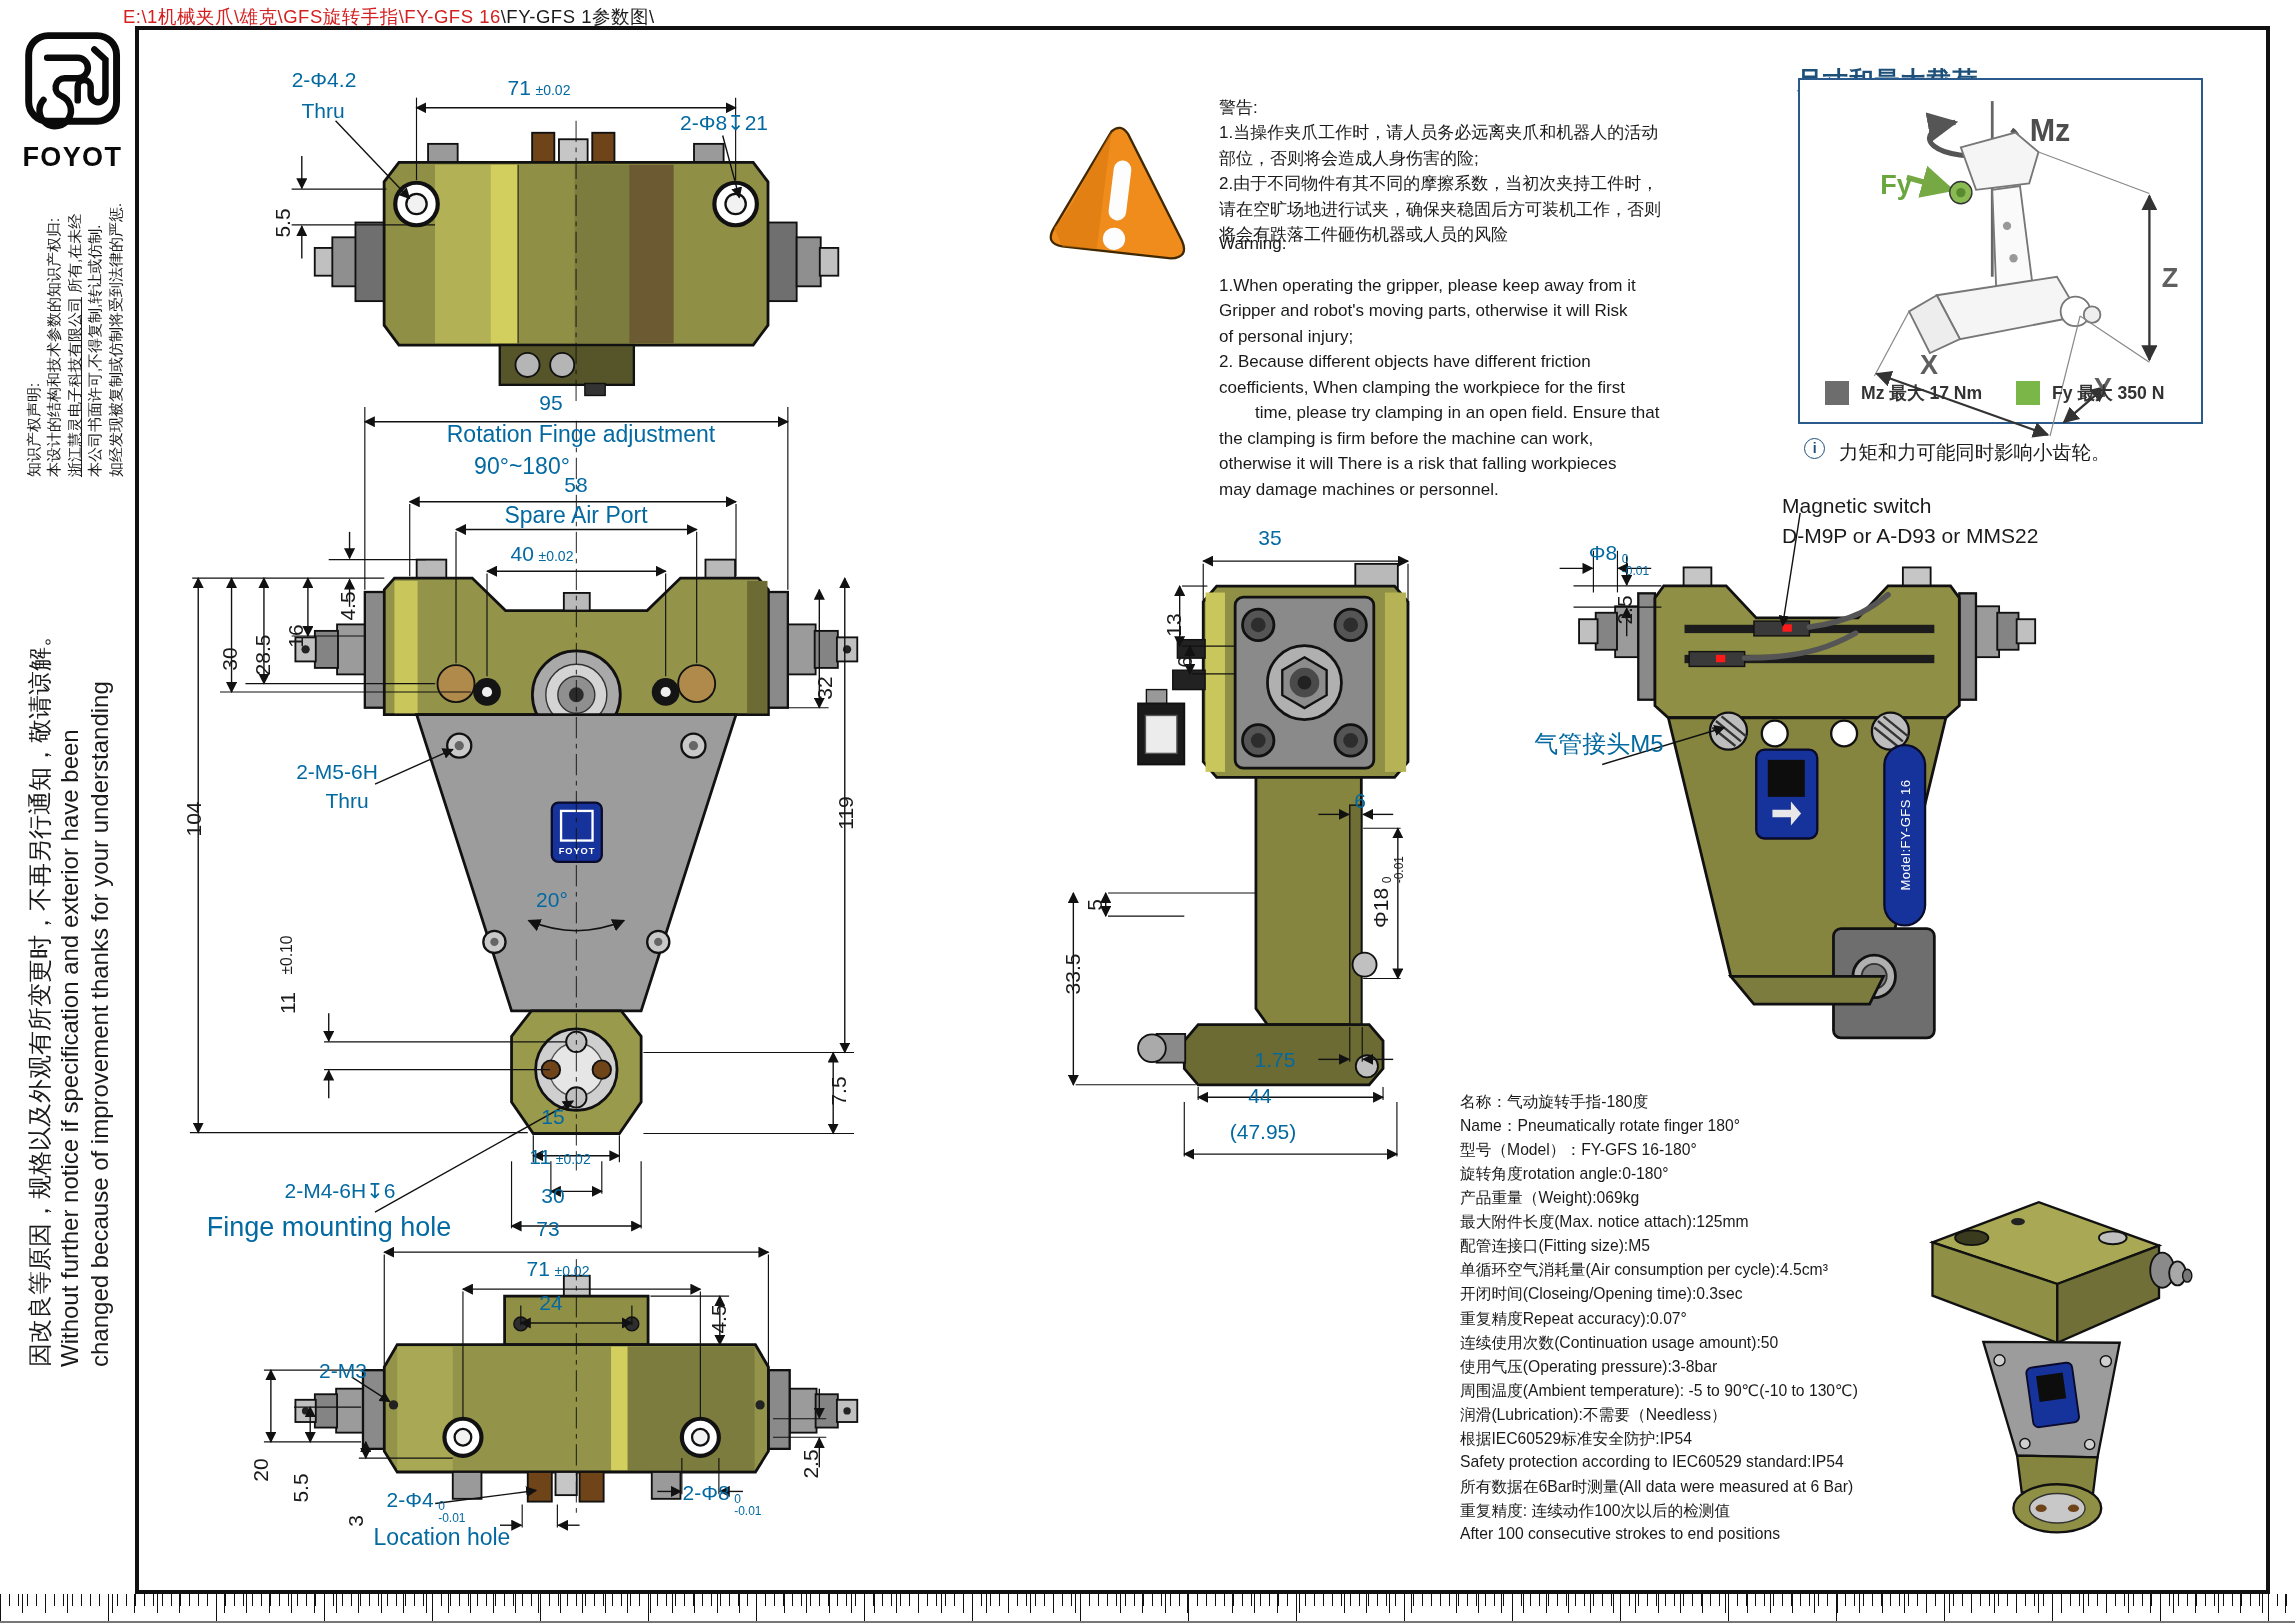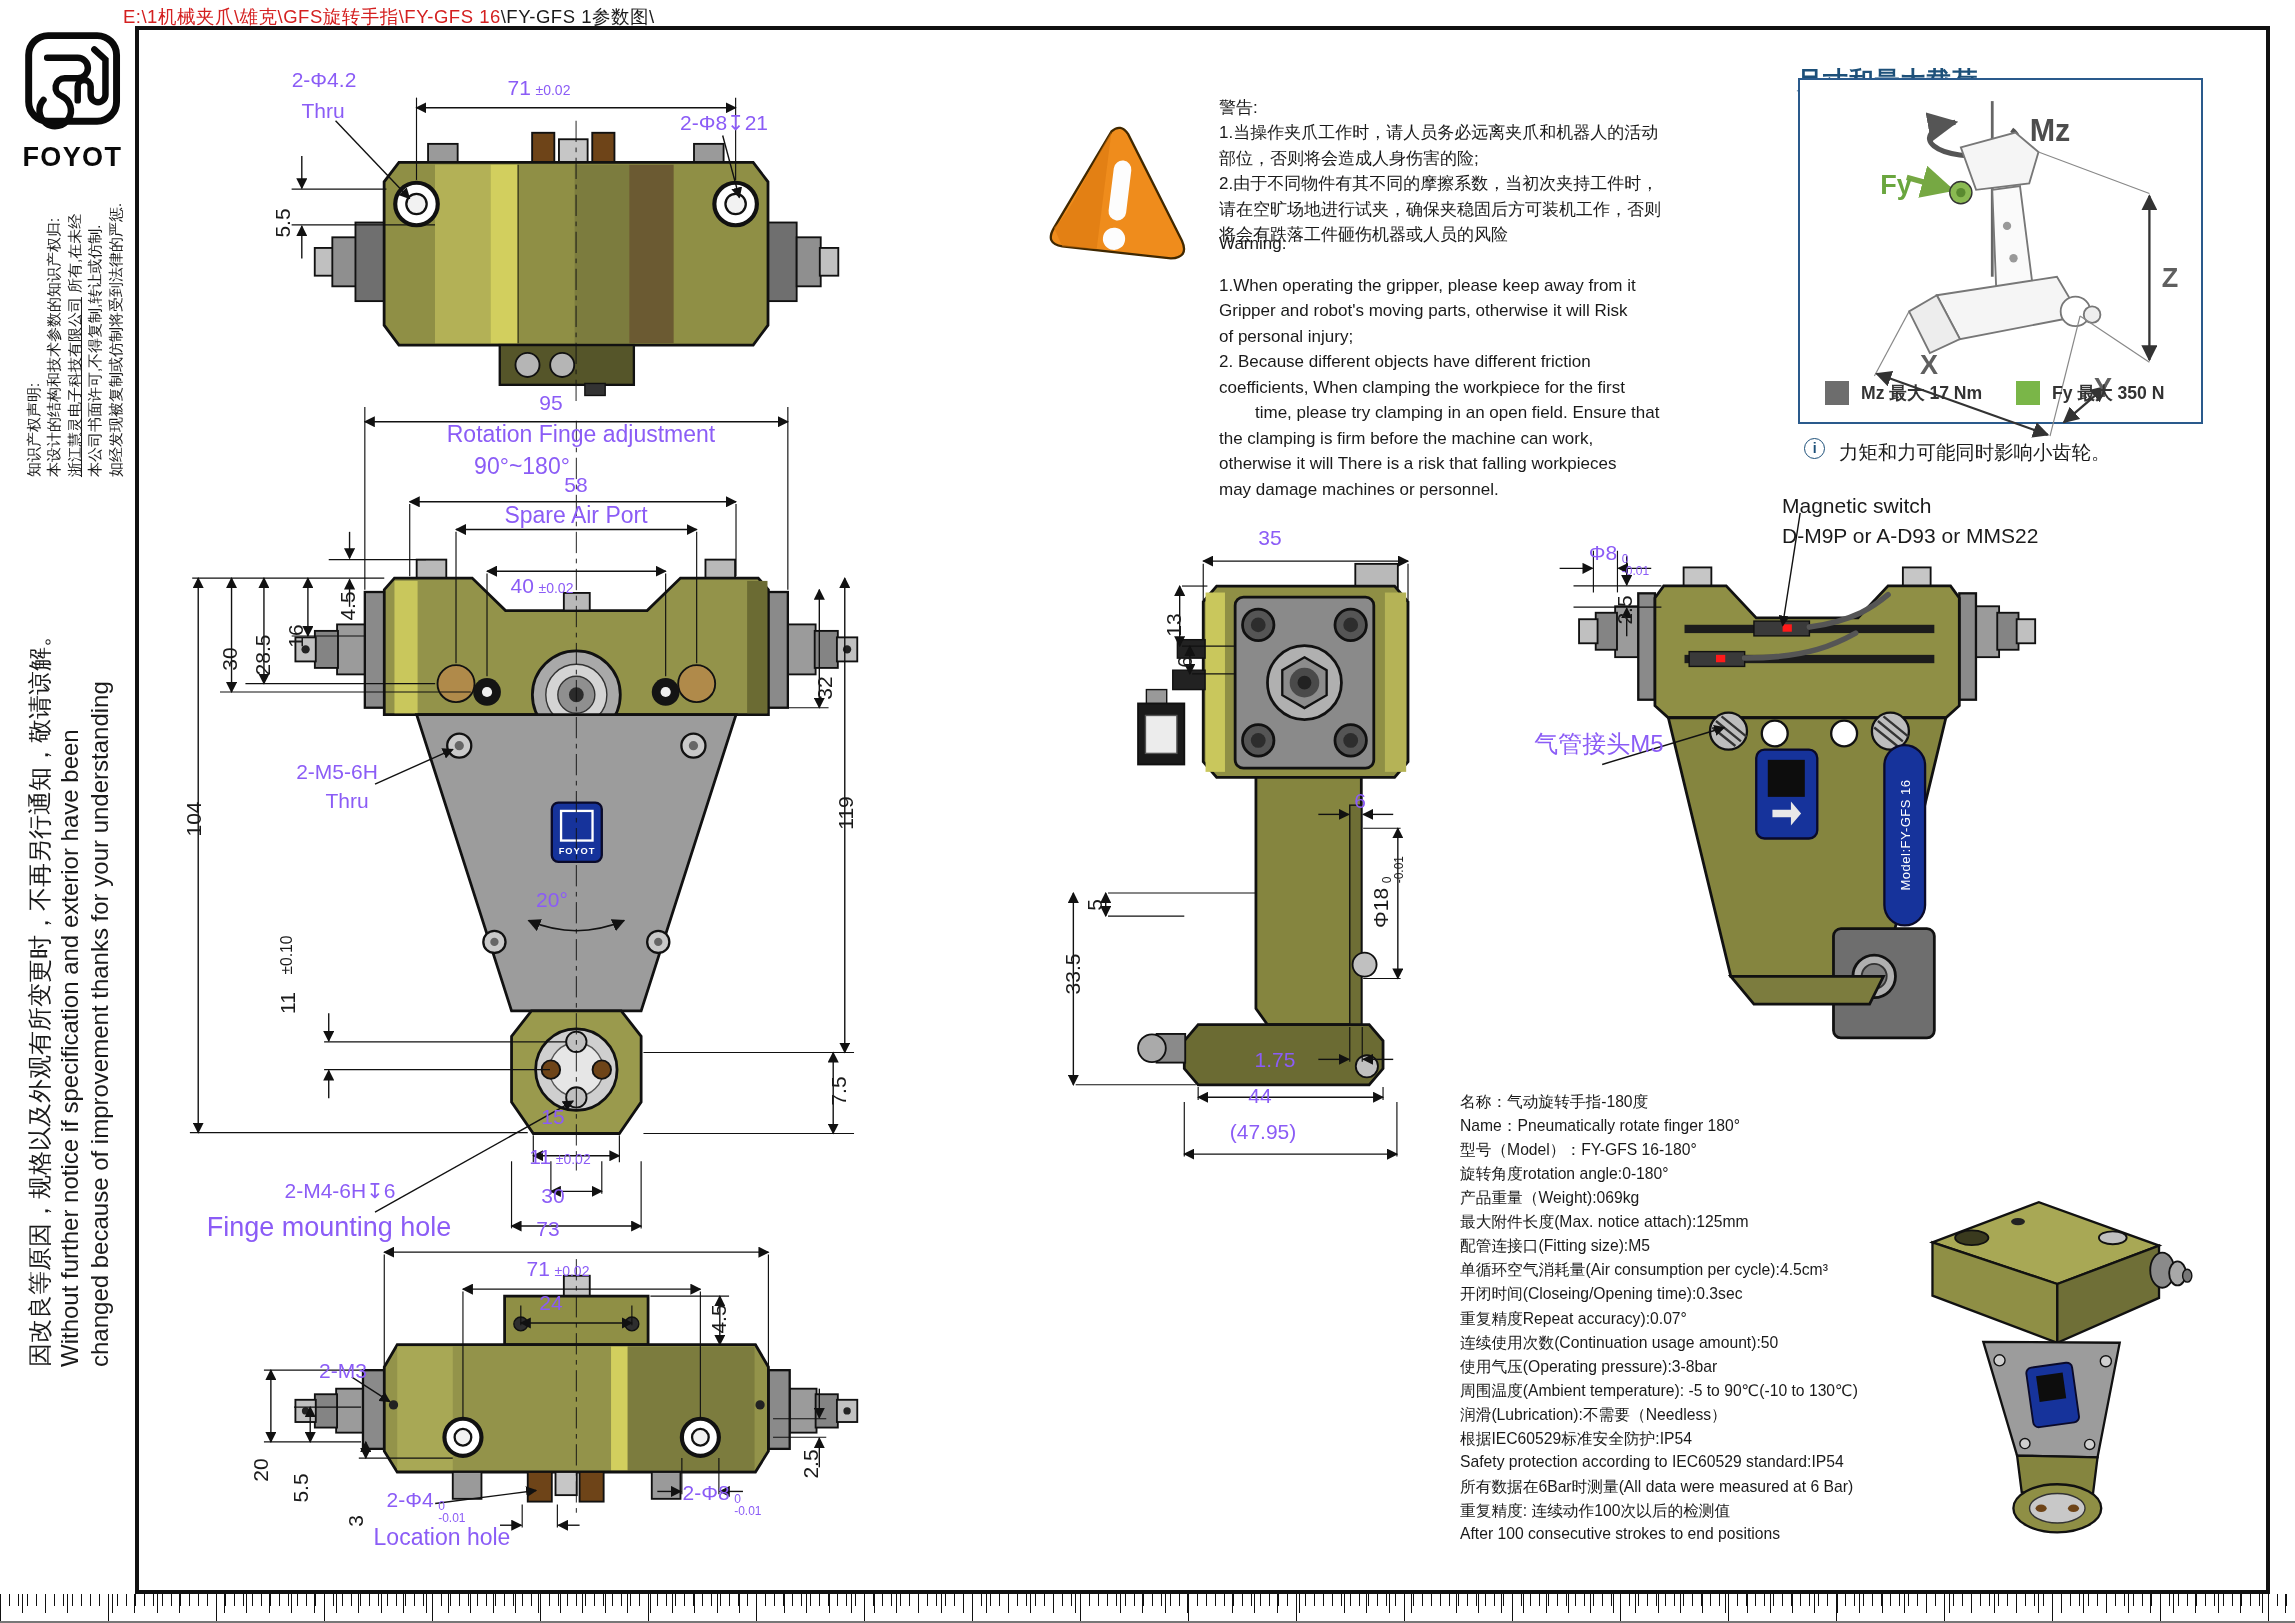--- a/index.html
+++ b/index.html
@@ -1,19 +1,19 @@
 <!DOCTYPE html>
 <html style="font-size:7.4px"><head>
 <meta charset="utf-8">
 <style>
   html,body{margin:0;padding:0;background:#fff;}
   #page{position:relative;width:2295px;height:1623px;background:#fff;overflow:hidden;
         font-family:"Liberation Sans","DejaVu Sans",sans-serif;color:#111;}
   svg{position:absolute;overflow:visible;}
-  .cdim{position:absolute;transform:translate(-50%,-50%);white-space:nowrap;font-size:21px;color:#8b5cf6;}
+  .cdim{position:absolute;transform:translate(-50%,-50%);white-space:nowrap;font-size:21px;color:#0369a1;}
   .vdim{position:absolute;transform:translate(-50%,-50%) rotate(-90deg);white-space:nowrap;font-size:21px;color:#1a1a1a;}
   .tol{font-size:14px;margin-left:4.6px;}
   .tolstack{display:inline-flex;flex-direction:column;font-size:12px;line-height:1.05;vertical-align:-2.8px;margin-left:4.6px;text-align:left;}
   .frame{position:absolute;left:135px;top:26px;width:2127px;height:1560px;border:4.2px solid #111;}
   .pathbar{position:absolute;left:123px;top:3.7px;font-size:18.5px;white-space:nowrap;letter-spacing:0.5px;}
   .pathred{color:#d42020;}
   .pathblk{color:#1a1a1a;}
   .brandword{position:absolute;left:19.4px;top:142px;width:106px;text-align:center;font-size:27px;font-weight:900;letter-spacing:1.4px;color:#0a0a0a;}
   .sideblock{position:absolute;transform:translate(-50%,-50%) rotate(-90deg);white-space:pre;color:#1a1a1a;}
   .ipblock{font-size:15px;line-height:20.4px;}
@@ -211,21 +211,21 @@
       <line x1="1005" y1="1660" x2="1005" y2="1805" stroke-width="2.5"></line>
       <line x1="725" y1="1800" x2="1005" y2="1800" marker-start="url(#mF)" marker-end="url(#mF)"></line>
       <line x1="430" y1="1770" x2="858" y2="1530" marker-end="url(#mF)"></line>
     </g>
   </svg>
   <div class="cdim" style="left:551px;top:403px;">95</div>
   <div class="cdim" style="left:581px;top:434px;font-size:23px;">Rotation Finge adjustment</div>
   <div class="cdim" style="left:522px;top:466px;font-size:23px;">90°~180°</div>
   <div class="cdim" style="left:576px;top:485px;">58</div>
   <div class="cdim" style="left:576px;top:515px;font-size:23px;">Spare Air Port</div>
-  <div class="cdim" style="left:542px;top:554px;margin-top:32px;"><span>40</span><span class="tol">±0.02</span></div>
+  <div class="cdim" style="left:542px;top:554px;"><span>40</span><span class="tol">±0.02</span></div>
   <div class="vdim" style="left:348px;top:606px;">4.5</div>
   <div class="vdim" style="left:296px;top:636px;">16</div>
   <div class="vdim" style="left:263px;top:655px;">28.5</div>
   <div class="vdim" style="left:230px;top:659px;">30</div>
   <div class="vdim" style="left:194px;top:819px;">104</div>
   <div class="vdim" style="left:825px;top:688px;">32</div>
   <div class="vdim" style="left:846px;top:813px;">119</div>
   <div class="cdim" style="left:337px;top:772px;">2-M5-6H</div>
   <div class="cdim" style="left:347px;top:801px;">Thru</div>
   <div class="cdim" style="left:552px;top:900px;">20°</div>

